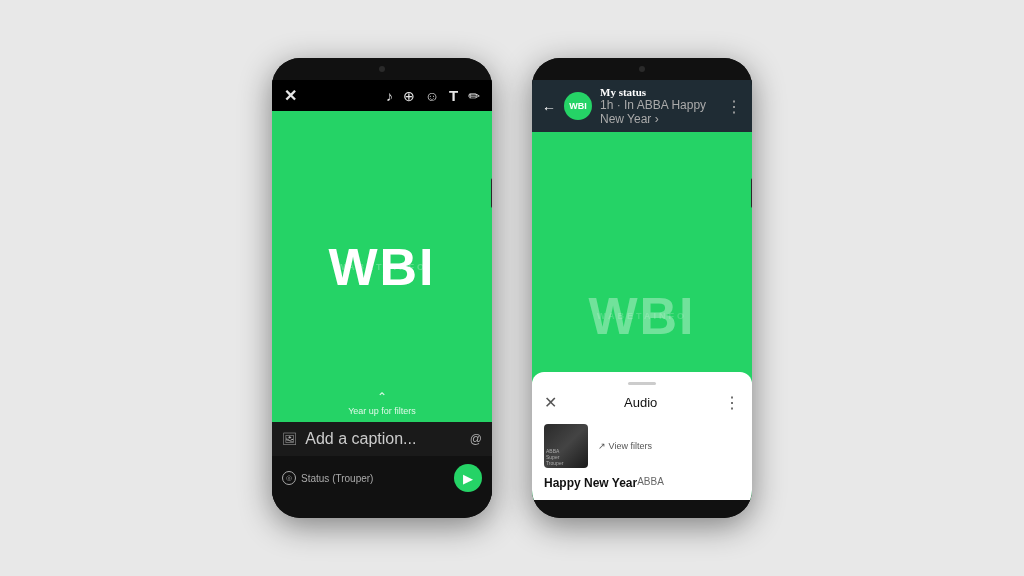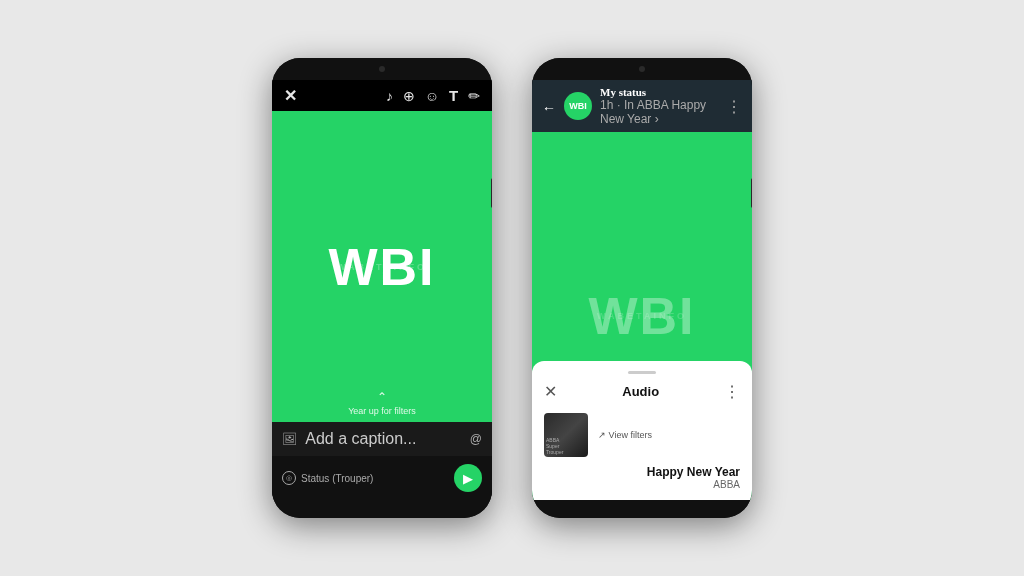--- a/index.html
+++ b/index.html
@@ -298,21 +298,21 @@
       justify-content: space-between;
       margin-bottom: 12px;
     }
     .sheet-close {
       font-size: 16px;
       color: #555;
       cursor: pointer;
     }
     .sheet-title {
       font-size: 13px;
-      font-weight: bold;
+      font-weight: normal;
       color: #111;
     }
     .sheet-more {
       font-size: 16px;
       color: #555;
     }
     .audio-content {
       display: flex;
       align-items: center;
       gap: 10px;
@@ -350,22 +350,22 @@
     .view-artist-btn {
       display: flex;
       align-items: center;
       gap: 3px;
       color: #555;
       font-size: 9px;
     }
     .audio-info {
       flex: 1;
       display: flex;
-      flex-direction: column;
-      align-items: flex-end;
+      flex-direction: row;
+      align-items: flex-start;
     }
     .song-title {
       font-size: 12px;
       font-weight: bold;
       color: #111;
       text-align: center;
     }
     .song-artist {
       font-size: 10px;
       color: #666;

